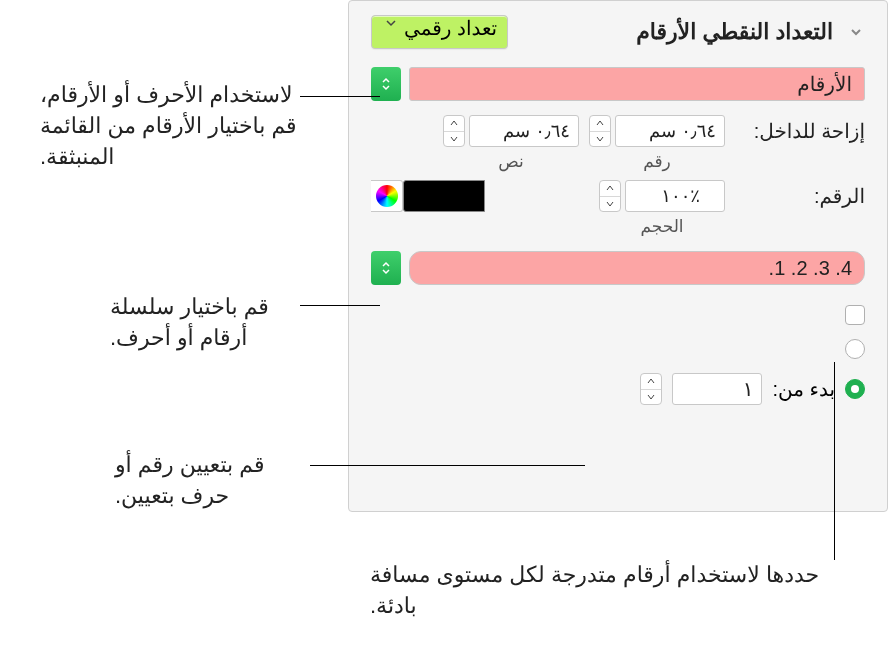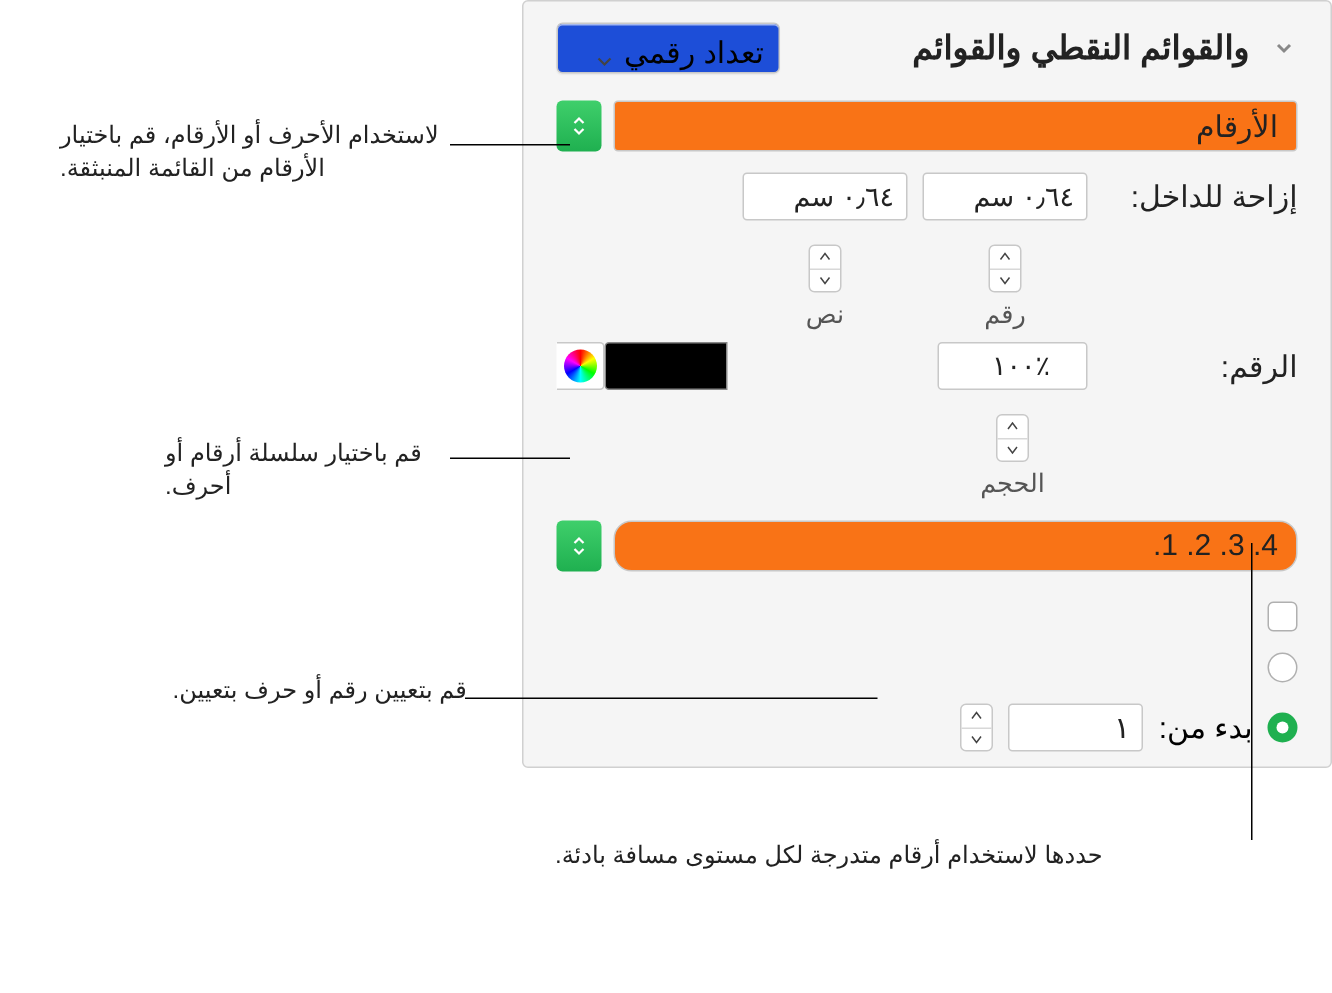--- a/index.html
+++ b/index.html
@@ -44,44 +44,44 @@
 }
 .section-title {
   font-weight: 700;
   font-size: 22px;
   color: #222;
 }
 
 
 .style-dropdown {
   display: flex;
-  align-items: flex-end;
-  background: #1d4ed8;
+  align-items: flex-start;
+  background: #bef264;
   border: 1px solid #c8c8c8;
   border-radius: 4px;
   height: 34px;
-  padding: 0 10px 0 26px;
+  padding: 0 10px 0 14px;
   gap: 8px;
   box-shadow: inset 0 1px 0 rgba(255,255,255,0.6), 0 1px 1px rgba(0,0,0,0.05);
 }
 .style-dropdown .chev {
   font-size: 12px;
   color: #444;
 }
 
 
 .field-row {
   display: flex;
   align-items: center;
   margin-bottom: 14px;
   gap: 8px;
 }
 .text-field {
   flex: 1;
-  background: #f97316;
+  background: #fca5a5;
   border: 1px solid #c8c8c8;
   border-radius: 3px;
   height: 34px;
   padding: 0 12px;
   display: flex;
   align-items: center;
   font-size: 20px;
   color: #222;
 }
 .green-popup {
@@ -114,22 +114,21 @@
 }
 .indent-group {
   display: flex;
   flex-direction: column;
   align-items: center;
   gap: 4px;
 }
 .stepper-field {
   display: flex;
   align-items: center;
-  gap: 16px;
-  flex-direction: column;
+  gap: 4px;
 }
 .num-input {
   width: 110px;
   height: 32px;
   background: #fff;
   border: 1px solid #c8c8c8;
   border-radius: 3px;
   padding: 0 8px;
   display: flex;
   align-items: center;
@@ -271,21 +270,21 @@
   padding: 0 8px;
   display: flex;
   align-items: center;
   font-size: 20px;
   color: #222;
 }
 
 
 .callout {
   position: absolute;
-  font-size: 16px;
+  font-size: 22px;
   color: #222;
   text-align: left;
   direction: rtl;
   line-height: 1.4;
 }
 .callout-line {
   position: absolute;
   background: #000;
   height: 1px;
 }
@@ -300,21 +299,21 @@
 <body>
 
 <div class="panel">
 
   <div class="header-row">
     <span class="disclosure">
       <svg width="14" height="14" viewBox="0 0 14 14">
           <path d="M3 5 L7 9 L11 5" stroke="#888" stroke-width="2" fill="none"></path>
         </svg>
     </span>
-    <span class="section-title">والقوائم النقطي والقوائم</span>
+    <span class="section-title">التعداد النقطي الأرقام</span>
     <div class="style-dropdown" style="margin-right:auto;">
       <span>تعداد رقمي</span>
       <span class="chev">
         <svg width="10" height="8" viewBox="0 0 10 8">
             <path d="M1 2 L5 6 L9 2" stroke="#444" stroke-width="1.5" fill="none"></path>
           </svg>
       </span>
     </div>
   </div>
 

